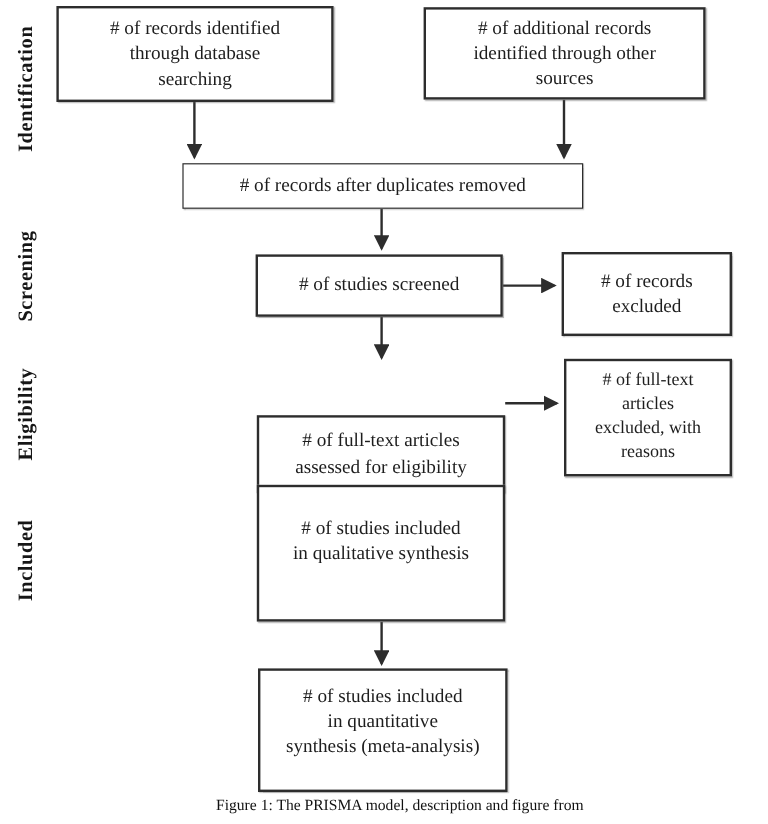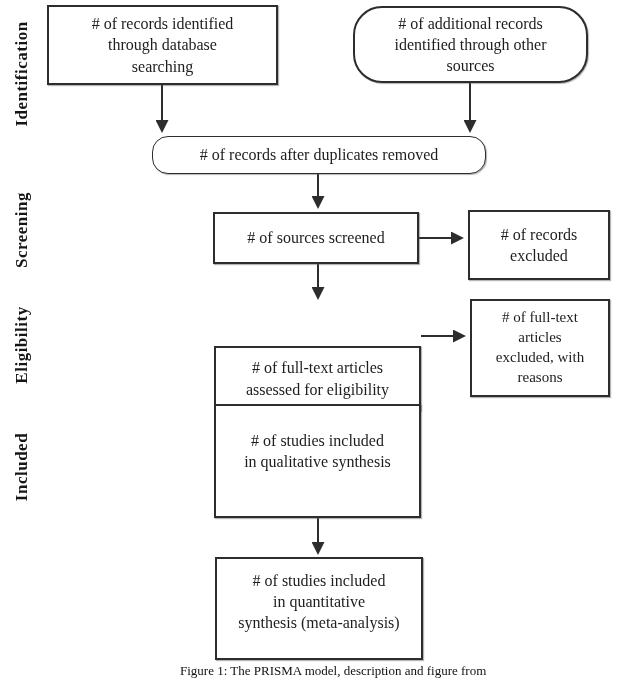--- a/index.html
+++ b/index.html
@@ -86,27 +86,27 @@
     <line x1="318" y1="264" x2="318" y2="298" stroke="#2d2d2d" stroke-width="2" marker-end="url(#ah)"></line>
     <line x1="421" y1="336" x2="464" y2="336" stroke="#2d2d2d" stroke-width="2" marker-end="url(#ah)"></line>
     <line x1="318" y1="367" x2="318" y2="400" stroke="#2d2d2d" stroke-width="2" marker-end="url(#ah)"></line>
     <line x1="318" y1="518" x2="318" y2="553" stroke="#2d2d2d" stroke-width="2" marker-end="url(#ah)"></line>
   </svg>
 
   <div class="box" style="left:47px; top:5px; width:231px; height:80px;"># of records identified
 through database
 searching</div>
 
-  <div class="box" style="left:353px; top:6px; width:235px; height:77px;border-radius:29px;"># of additional records
+  <div class="box" style="left:353px; top:6px; width:235px; height:77px;"># of additional records
 identified through other
 sources</div>
 
-  <div class="box" style="left:152px; top:136px; width:334px; height:38px; border-width:1.5px;border-radius:16px;"># of records after duplicates removed</div>
+  <div class="box" style="left:152px; top:136px; width:334px; height:38px; border-width:1.5px;"># of records after duplicates removed</div>
 
-  <div class="box" style="left:213px; top:212px; width:206px; height:52px;"># of sources screened</div>
+  <div class="box" style="left:213px; top:212px; width:206px; height:52px;"># of studies screened</div>
 
   <div class="box" style="left:468px; top:210px; width:142px; height:70px;"># of records
 excluded</div>
 
   <div class="box" style="left:214px; top:302px; width:207px; height:65px;margin-top:44px;"># of full-text articles
 assessed for eligibility</div>
 
   <div class="box" style="left:470px; top:299px; width:140px; height:98px; font-size:15px;text-align:center;"># of full-text
 articles
 excluded, with

